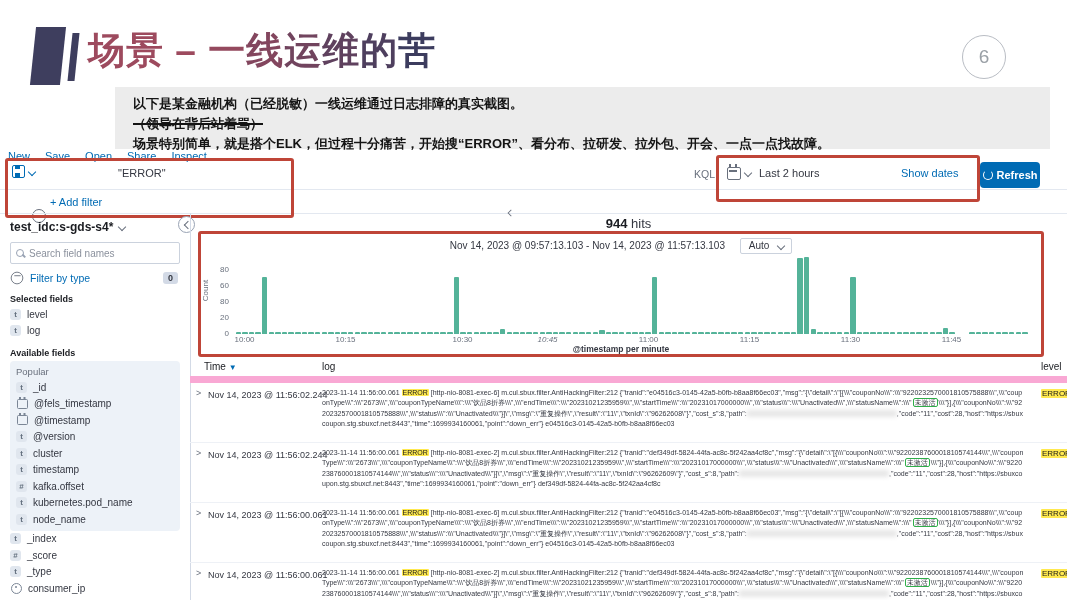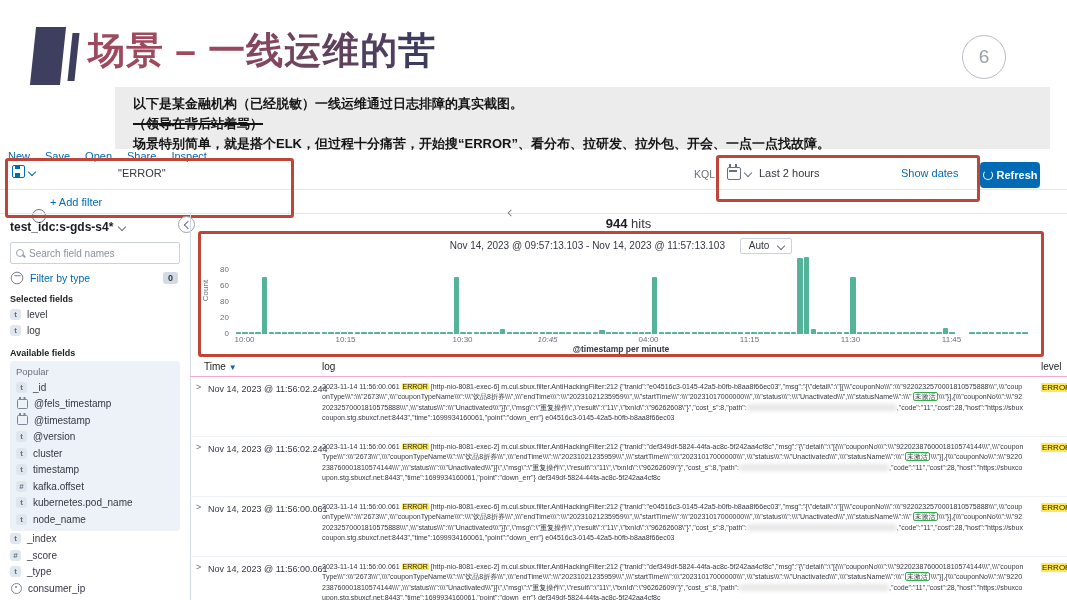--- a/index.html
+++ b/index.html
@@ -90,21 +90,21 @@
   #yaxis{position:absolute;left:10px;top:22px;width:18px;height:78px;}
   #yaxis span{position:absolute;right:0;font-size:8px;color:#69707D;}
   #plot{position:absolute;left:34px;right:12px;top:22px;height:78px;display:flex;align-items:flex-end;}
   #plot .bar{flex:1 1 0;margin:0 0.6px;border-radius:1px 1px 0 0;}
   #xticks{position:absolute;left:20px;right:12px;top:101px;height:10px;}
   #xticks span{position:absolute;transform:translateX(-50%);font-size:8px;color:#69707D;}
   #xlabel{position:absolute;left:0;top:110px;width:100%;text-align:center;font-size:8.5px;font-weight:bold;color:#343741;}
 
   
   #doc-table{left:190px;top:360px;width:877px;height:240px;overflow:hidden;}
-  #thead{position:relative;height:16px;border-bottom:1px solid #f9a8d4;font-size:10px;color:#1a1c21;}
+  #thead{position:relative;height:16px;border-bottom:7px solid #f9a8d4;font-size:10px;color:#1a1c21;}
   #th-time{position:absolute;left:14px;top:1px;cursor:pointer;}
   #th-log{position:absolute;left:132px;top:1px;}
   #th-level{position:absolute;left:851px;top:1px;}
   .sort-arrow{font-size:8px;color:#006BB4;}
   .trow{position:relative;height:59px;border-bottom:1px solid #eef1f6;}
   .expand{position:absolute;left:6px;top:5px;font-size:9px;color:#69707D;cursor:pointer;}
   .tcell{position:absolute;left:18px;top:7px;font-size:9px;color:#343741;white-space:nowrap;}
   .lcell{position:absolute;left:132px;right:42px;top:5px;max-height:52px;overflow:hidden;
          font-size:7px;line-height:10.3px;color:#343741;word-break:break-all;}
   .levelcell{position:absolute;left:851px;top:6px;font-size:8px;}
@@ -385,21 +385,21 @@
       <div class="bar" style="height: 2.38776px; background: rgb(84, 179, 153);"></div>
       <div class="bar" style="height: 2.38776px; background: rgb(84, 179, 153);"></div>
       <div class="bar" style="height: 2.38776px; background: rgb(84, 179, 153);"></div>
       <div class="bar" style="height: 2.38776px; background: rgb(84, 179, 153);"></div>
     </div>
   <div id="xticks">
       <span style="left: 2.91667%;">10:00</span>
       <span style="left: 15.4167%;">10:15</span>
       <span style="left: 27.9167%; margin-left: 16px;">10:30</span>
       <span style="left: 40.4167%; font-style: italic;">10:45</span>
-      <span style="left: 52.9167%;">04:00</span>
+      <span style="left: 52.9167%;">11:00</span>
       <span style="left: 65.4167%;">11:15</span>
       <span style="left: 77.9167%;">11:30</span>
       <span style="left: 90.4167%;">11:45</span>
     </div>
   <div id="xlabel">@timestamp per minute</div>
 </div>
 
 <div class="abs" id="doc-table">
   <div id="thead">
     <span id="th-time"><span>Time</span> <span class="sort-arrow">▼</span></span>

